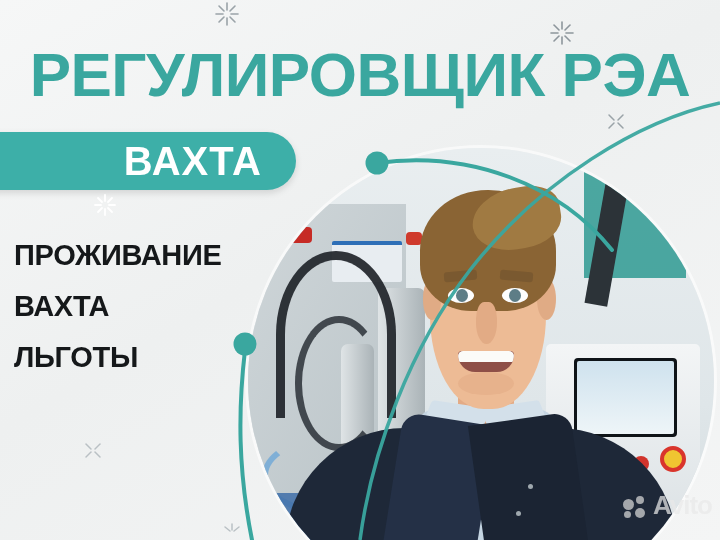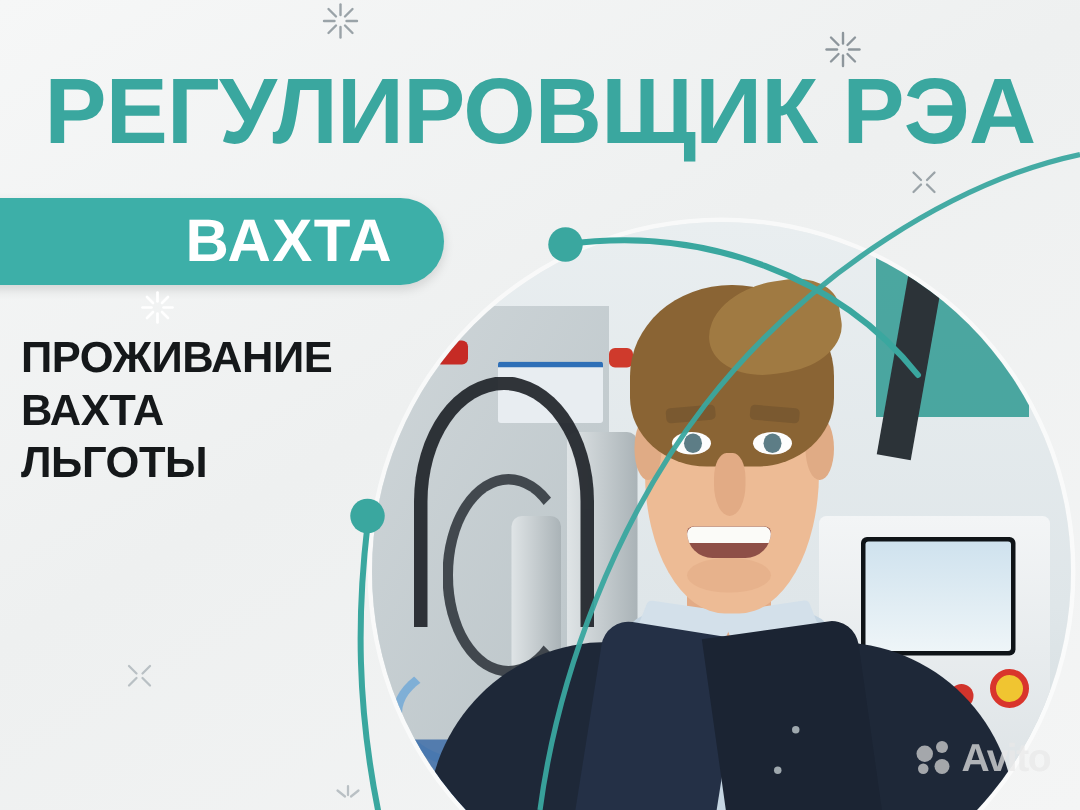--- a/index.html
+++ b/index.html
@@ -40,21 +40,21 @@
     color:#ffffff;font-size:40px;line-height:40px;font-weight:700;
     letter-spacing:1px;white-space:nowrap;
   }
 
   
   .benefits{
     position:absolute;left:14px;top:222px;width:260px;
   }
   .benefit{
     color:#15181a;font-size:29px;line-height:35px;
-    font-weight:700;letter-spacing:-0.3px;white-space:nowrap;
+    font-weight:700;letter-spacing:-0.3px;white-space:nowrap;margin-top:16px;
   }
 
   
   .photo-wrap{
     position:absolute;left:248px;top:148px;
     width:466px;height:466px;
     border-radius:50%;
     overflow:hidden;
     box-shadow:0 0 0 3px rgba(255,255,255,.6);
   }
@@ -121,22 +121,22 @@
   .nose{position:absolute;left:49%;top:33%;width:4.5%;height:9%;background:#e2ab85;border-radius:40% 40% 50% 50%;}
   .mouth{position:absolute;left:45%;top:43.5%;width:12%;height:4.6%;background:#8e4f47;border-radius:6px 6px 26px 26px;overflow:hidden;}
   .teeth{position:absolute;left:0;top:0;width:100%;height:52%;background:#fbfbf8;border-radius:5px 5px 2px 2px;}
   .chin{position:absolute;left:45%;top:48%;width:12%;height:5%;background:#e7b28c;border-radius:50%;}
 
   
   .deco-svg{position:absolute;inset:0;width:720px;height:540px;pointer-events:none;}
 
   
   .avito{
-    position:absolute;right:20px;bottom:22px;
-    display:flex;align-items:center;gap:6px;opacity:.72;
+    position:absolute;right:8px;bottom:22px;
+    display:flex;align-items:flex-end;gap:6px;opacity:.72;
   }
   .avito-dots{position:relative;width:24px;height:22px;}
   .avito-dots span{position:absolute;border-radius:50%;background:#d8d8d8;}
   .avito-text{color:#e9e9e9;font-size:26px;font-weight:700;letter-spacing:-1px;line-height:26px;}
 </style>
 </head>
 <body>
 
 <div id="poster">
 

